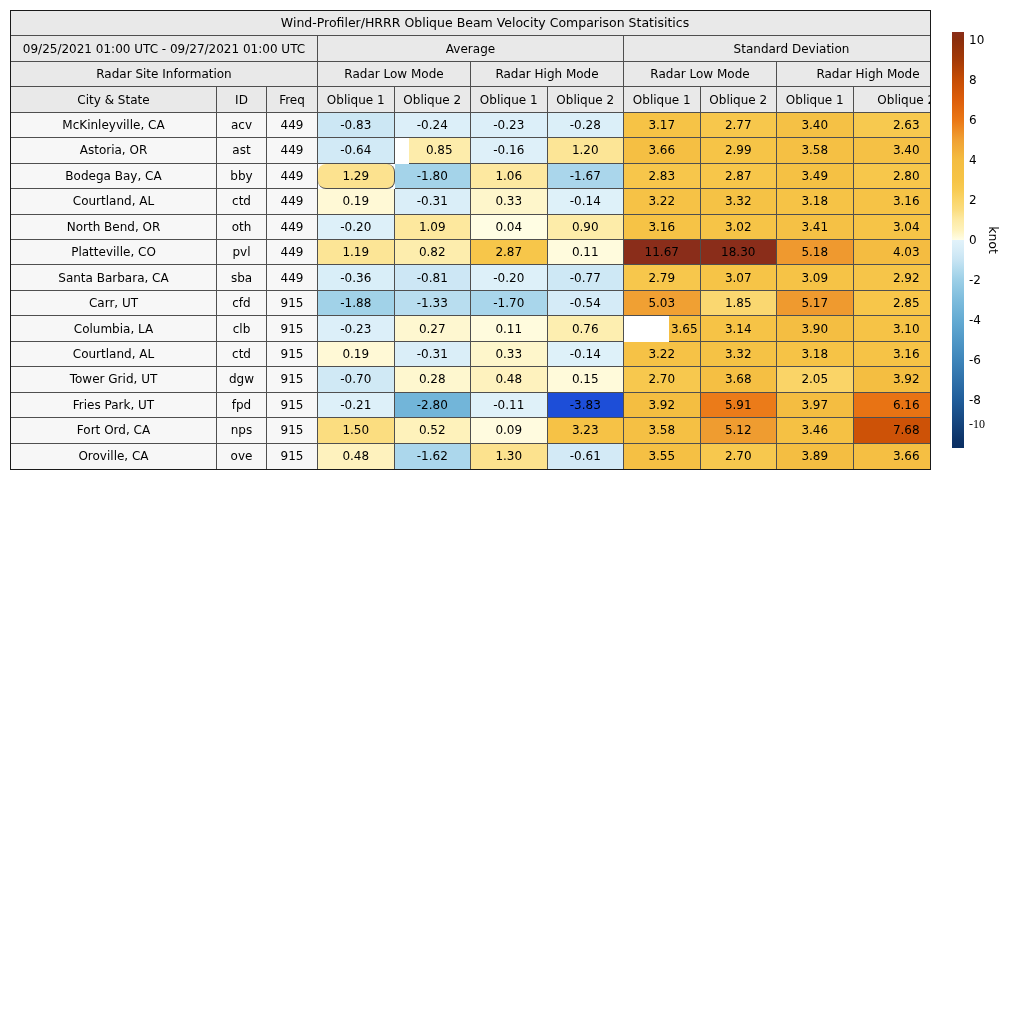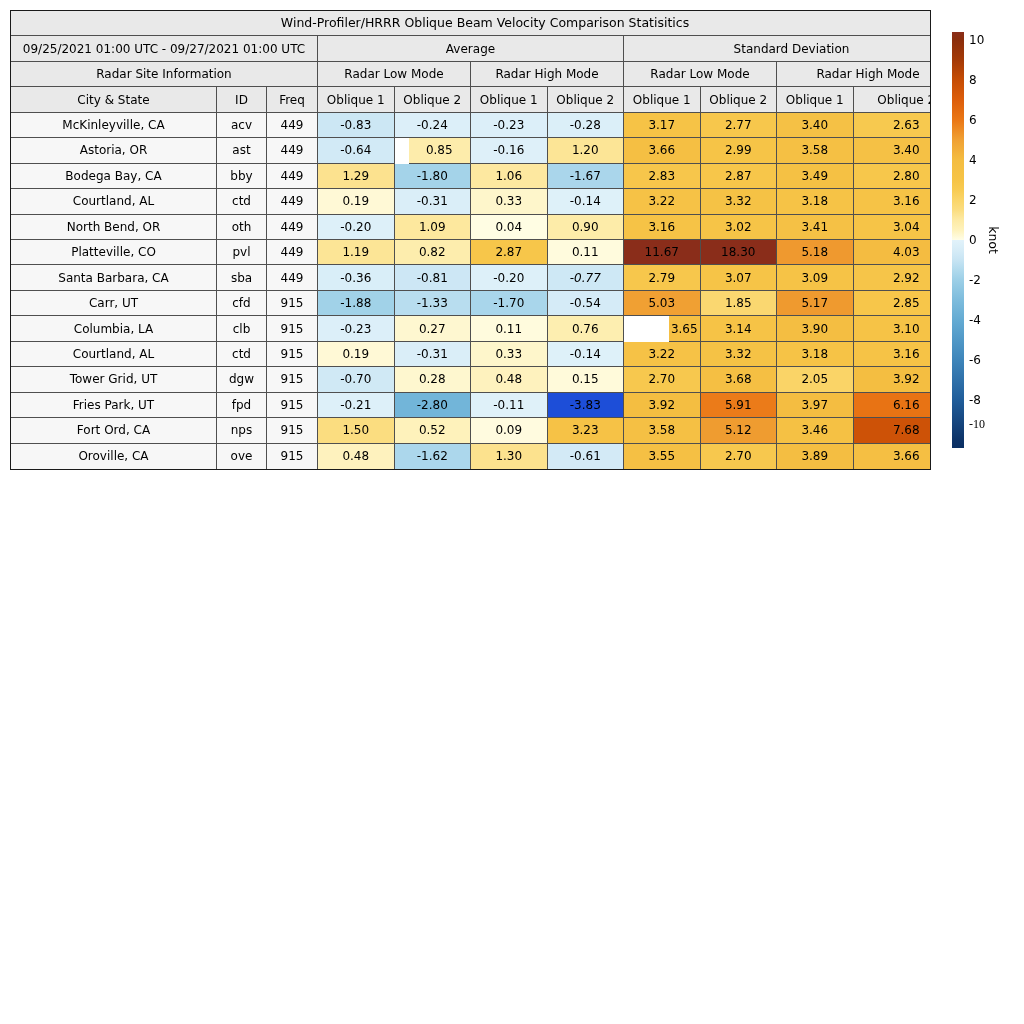--- a/index.html
+++ b/index.html
@@ -113,21 +113,21 @@
       <div class="cell" style="grid-area: 6 / 5; background: rgb(253, 236, 171); margin-left: 14px;">0.85</div>
       <div class="cell" style="grid-area: 6 / 6; background: rgb(222, 240, 249);">-0.16</div>
       <div class="cell" style="grid-area: 6 / 7; background: rgb(252, 229, 150);">1.20</div>
       <div class="cell" style="grid-area: 6 / 8; background: rgb(245, 191, 67);">3.66</div>
       <div class="cell" style="grid-area: 6 / 9; background: rgb(246, 196, 71);">2.99</div>
       <div class="cell" style="grid-area: 6 / 10; background: rgb(245, 192, 68);">3.58</div>
       <div class="cell lastcol" style="grid-area: 6 / 11; background: rgb(245, 193, 69);">3.40</div>
       <div class="cell rowlabel" style="grid-area: 7 / 1;">Bodega Bay, CA</div>
       <div class="cell rowlabel" style="grid-area: 7 / 2;">bby</div>
       <div class="cell rowlabel" style="grid-area: 7 / 3;">449</div>
-      <div class="cell" style="grid-area: 7 / 4; background: rgb(252, 226, 143);">1.29</div>
+      <div class="cell" style="grid-area: 7 / 4; background: rgb(252, 226, 143); border-radius: 8px;">1.29</div>
       <div class="cell" style="grid-area: 7 / 5; background: rgb(164, 211, 233);">-1.80</div>
       <div class="cell" style="grid-area: 7 / 6; background: rgb(253, 232, 160);">1.06</div>
       <div class="cell" style="grid-area: 7 / 7; background: rgb(170, 214, 235);">-1.67</div>
       <div class="cell" style="grid-area: 7 / 8; background: rgb(247, 198, 75);">2.83</div>
       <div class="cell" style="grid-area: 7 / 9; background: rgb(247, 198, 74);">2.87</div>
       <div class="cell" style="grid-area: 7 / 10; background: rgb(245, 193, 68);">3.49</div>
       <div class="cell lastcol" style="grid-area: 7 / 11; background: rgb(247, 199, 75);">2.80</div>
       <div class="cell rowlabel" style="grid-area: 8 / 1;">Courtland, AL</div>
       <div class="cell rowlabel" style="grid-area: 8 / 2;">ctd</div>
       <div class="cell rowlabel" style="grid-area: 8 / 3;">449</div>
@@ -160,21 +160,21 @@
       <div class="cell" style="grid-area: 10 / 8; background: rgb(138, 45, 26);">11.67</div>
       <div class="cell" style="grid-area: 10 / 9; background: rgb(138, 45, 26);">18.30</div>
       <div class="cell" style="grid-area: 10 / 10; background: rgb(239, 153, 47);">5.18</div>
       <div class="cell lastcol" style="grid-area: 10 / 11; background: rgb(244, 188, 65);">4.03</div>
       <div class="cell rowlabel" style="grid-area: 11 / 1;">Santa Barbara, CA</div>
       <div class="cell rowlabel" style="grid-area: 11 / 2;">sba</div>
       <div class="cell rowlabel" style="grid-area: 11 / 3;">449</div>
       <div class="cell" style="grid-area: 11 / 4; background: rgb(217, 238, 248);">-0.36</div>
       <div class="cell" style="grid-area: 11 / 5; background: rgb(205, 231, 245);">-0.81</div>
       <div class="cell" style="grid-area: 11 / 6; background: rgb(221, 240, 249);">-0.20</div>
-      <div class="cell" style="grid-area: 11 / 7; background: rgb(206, 232, 245); font-style: italic;">-0.77</div>
+      <div class="cell" style="grid-area: 11 / 7; background: rgb(206, 232, 245);">-0.77</div>
       <div class="cell" style="grid-area: 11 / 8; background: rgb(247, 199, 76);">2.79</div>
       <div class="cell" style="grid-area: 11 / 9; background: rgb(246, 196, 71);">3.07</div>
       <div class="cell" style="grid-area: 11 / 10; background: rgb(246, 195, 70);">3.09</div>
       <div class="cell lastcol" style="grid-area: 11 / 11; background: rgb(246, 197, 73);">2.92</div>
       <div class="cell rowlabel" style="grid-area: 12 / 1;">Carr, UT</div>
       <div class="cell rowlabel" style="grid-area: 12 / 2;">cfd</div>
       <div class="cell rowlabel" style="grid-area: 12 / 3;">915</div>
       <div class="cell" style="grid-area: 12 / 4; background: rgb(161, 210, 232);">-1.88</div>
       <div class="cell" style="grid-area: 12 / 5; background: rgb(184, 221, 239);">-1.33</div>
       <div class="cell" style="grid-area: 12 / 6; background: rgb(169, 214, 235);">-1.70</div>

